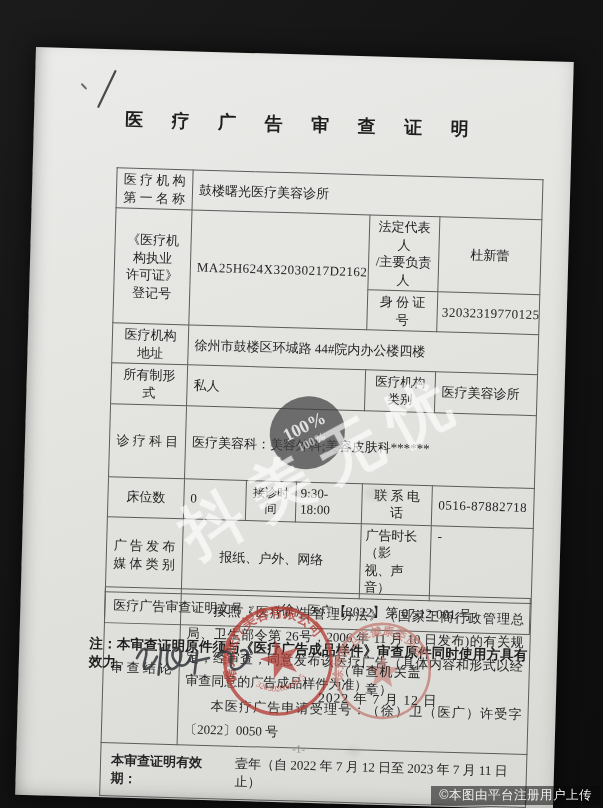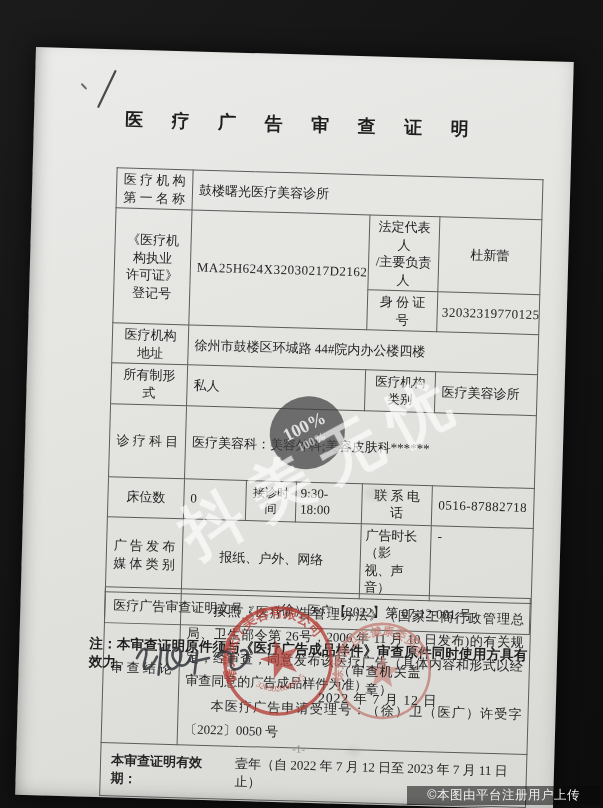--- a/index.html
+++ b/index.html
@@ -71,21 +71,21 @@
   }
   .stamp-date{
     position:absolute;left:300px;top:634px;width:120px;text-align:center;z-index:8;
     font-size:13.5px;color:#222;letter-spacing:1px;
   }
   .pageno{position:absolute;left:262px;top:688px;width:40px;text-align:center;font-size:11px;color:#8d8d8b;}
   .copyright{
     position:absolute;right:3px;top:786px;z-index:20;
     background:rgba(10,10,10,.55);color:#f0f0f0;
     font-family:"Liberation Sans","DejaVu Sans",sans-serif;
-    font-size:12.5px;padding:1px 20px;letter-spacing:.5px;
+    font-size:12.5px;padding:1px 8px;letter-spacing:.5px;
   }
   .smudge{position:absolute;border-radius:50%;background:rgba(120,120,118,.12);filter:blur(2px);}
 </style>
 </head>
 <body>
 
 <div class="paper">
 
   <svg class="penmark" width="50" height="60">
     <line x1="42" y1="10" x2="26" y2="46" stroke="#4a4a4a" stroke-width="2.2" stroke-linecap="round"></line>

